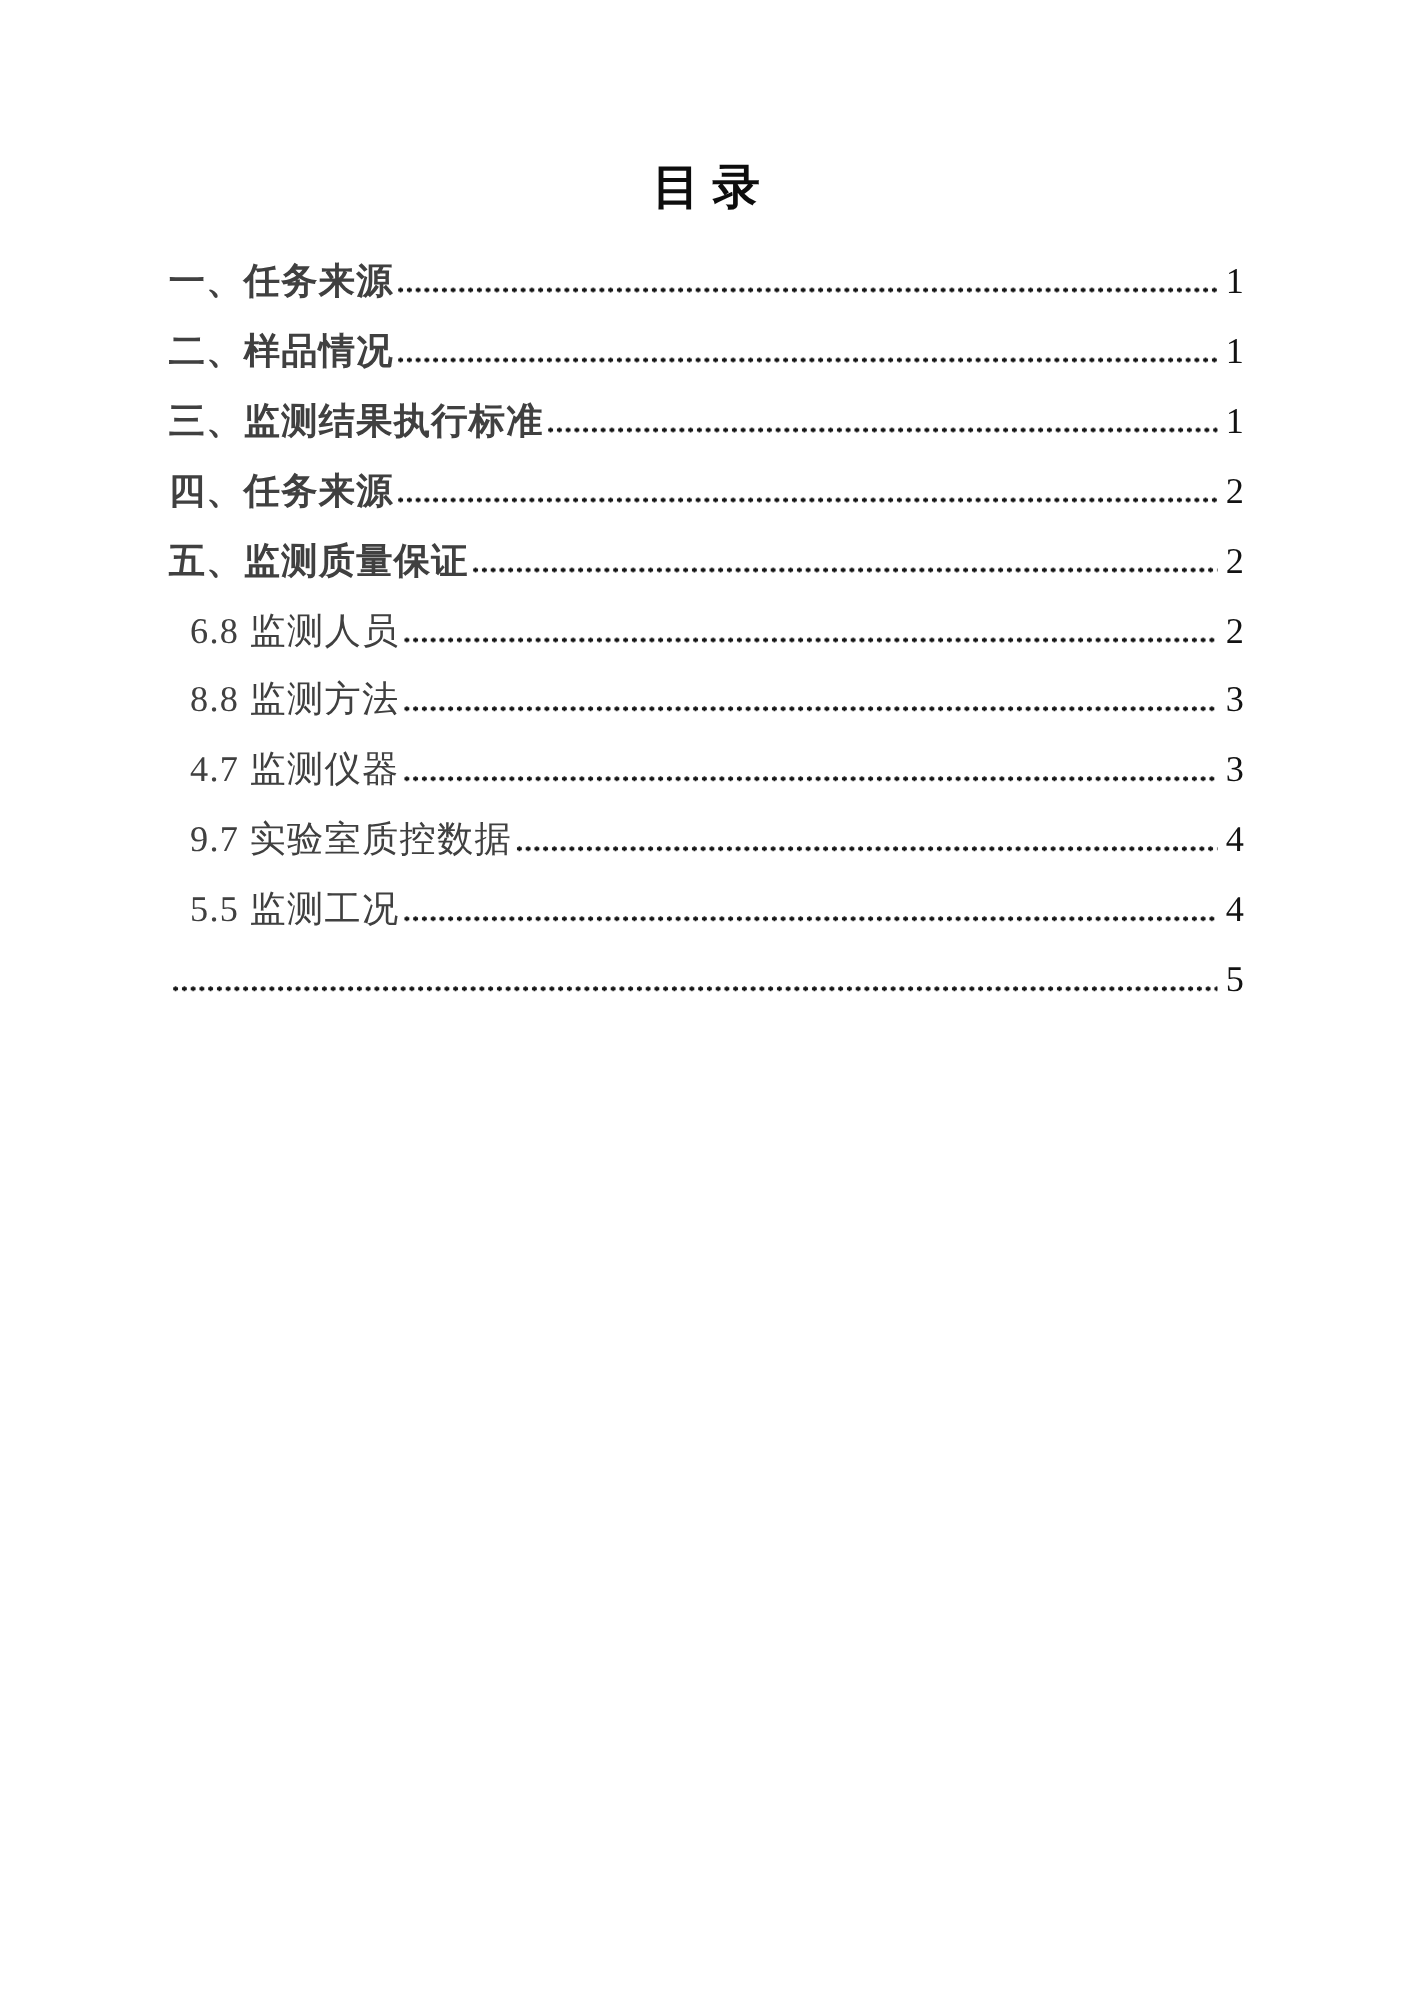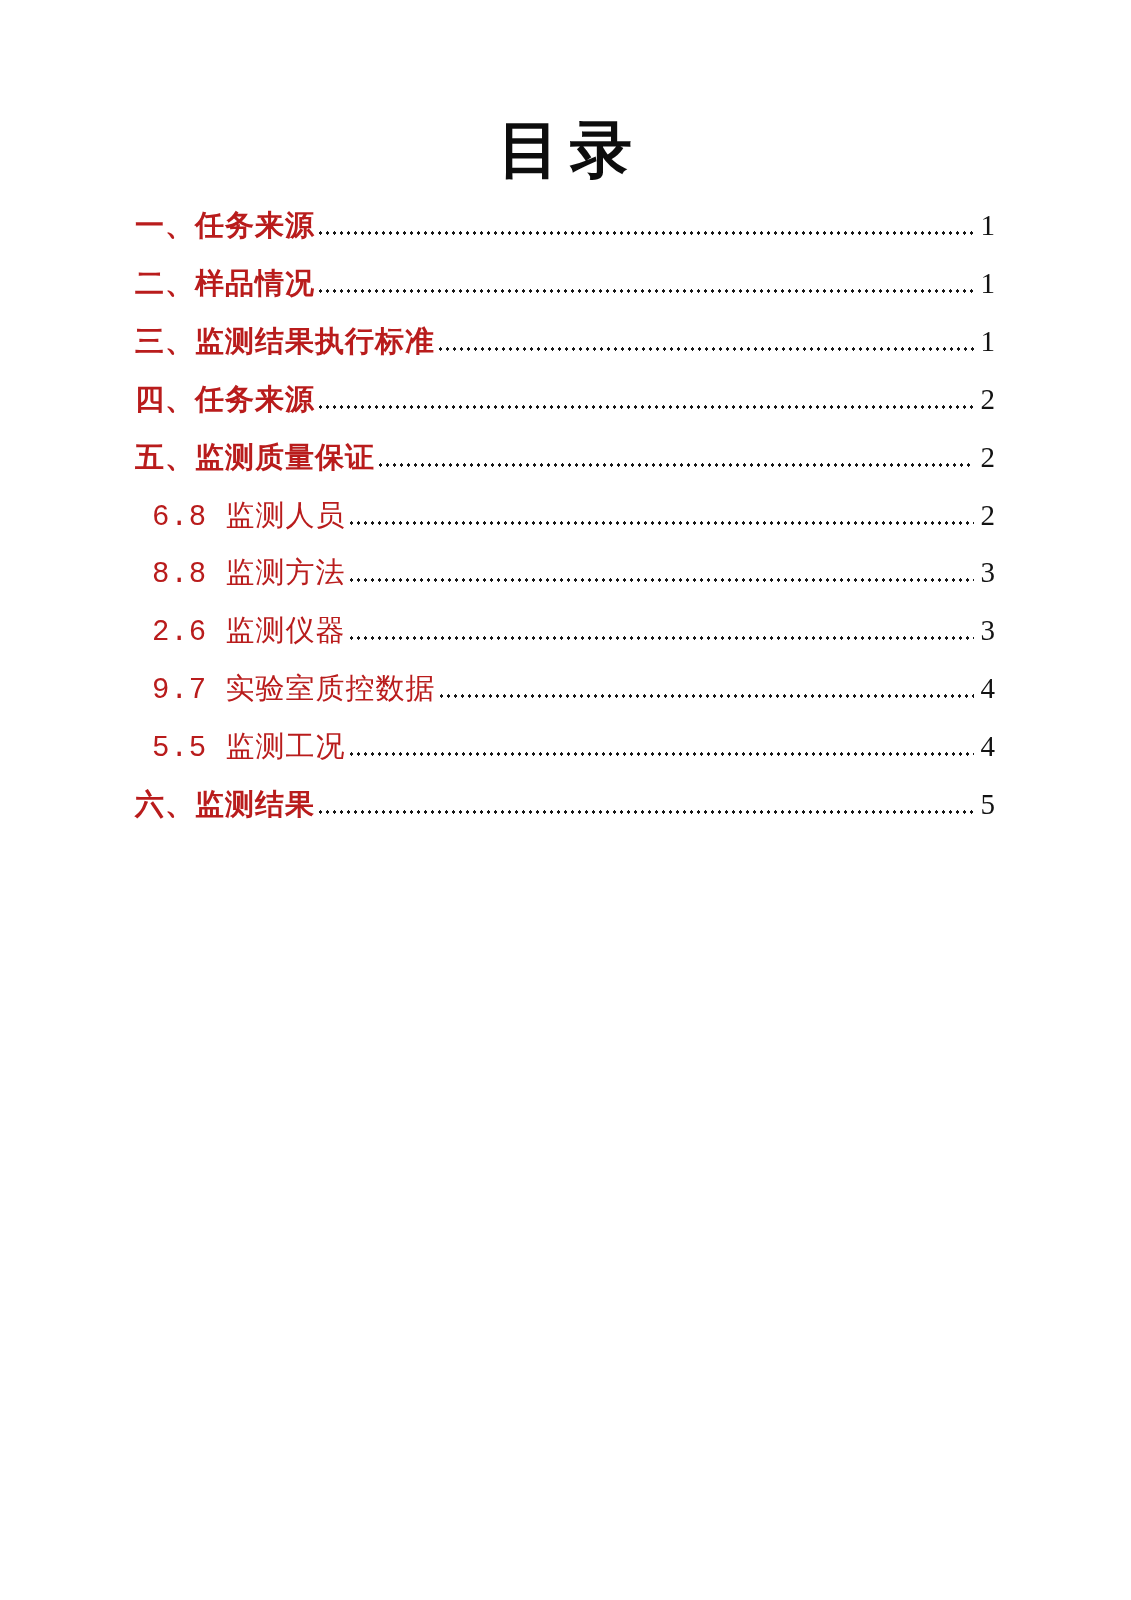--- a/index.html
+++ b/index.html
@@ -12,21 +12,21 @@
     overflow: hidden;
   }
   .page {
     width: 1131px;
     height: 1600px;
     background: #ffffff;
     padding: 0 136px 0 135px;
   }
   .doc-title {
     margin-top: 116px;
-    font-size: 62px;
+    font-size: 38px;
     line-height: 68px;
     font-weight: bold;
     text-align: center;
     letter-spacing: 10px;
     text-indent: 10px; 
     color: #0d0d0d;
   }
   .toc {
     margin-top: 14px;
   }
@@ -34,23 +34,22 @@
     display: flex;
     align-items: baseline;
     line-height: 55.9px;
     font-size: 29px;
     white-space: nowrap;
     cursor: pointer;
   }
   .toc-row.level-1 .toc-label { font-weight: bold; }
   .toc-row.level-2 { padding-left: 17px; }
   .toc-label {
-    color: #b91c1c;
+    color: #404040;
     letter-spacing: 1px;
-    font-family: Liberation Mono, monospace;
   }
   .toc-leader {
     flex: 1 1 auto;
     height: 4px;
     margin: 0 7px 0 2px;
     background-image: radial-gradient(circle 1.8px at 50% 50%, #161616 97%, rgba(0,0,0,0) 100%);
     background-size: 7px 4px;
     background-repeat: repeat-x;
     background-position: left bottom;
   }
@@ -102,36 +101,35 @@
     <span class="toc-page">2</span>
   </div>
 
   <div class="toc-row level-2">
     <span class="toc-label">8.8 监测方法</span>
     <span class="toc-leader"></span>
     <span class="toc-page">3</span>
   </div>
 
   <div class="toc-row level-2">
-    <span class="toc-label">2.6 监测仪器</span>
+    <span class="toc-label">4.7 监测仪器</span>
     <span class="toc-leader"></span>
     <span class="toc-page">3</span>
   </div>
 
   <div class="toc-row level-2">
     <span class="toc-label">9.7 实验室质控数据</span>
     <span class="toc-leader"></span>
     <span class="toc-page">4</span>
   </div>
 
   <div class="toc-row level-2">
     <span class="toc-label">5.5 监测工况</span>
     <span class="toc-leader"></span>
     <span class="toc-page">4</span>
   </div>
 
   <div class="toc-row level-1">
-    <span class="toc-label">六、监测结果</span>
     <span class="toc-leader"></span>
     <span class="toc-page">5</span>
   </div>
 </div>
 </div>
 
 </body></html>

